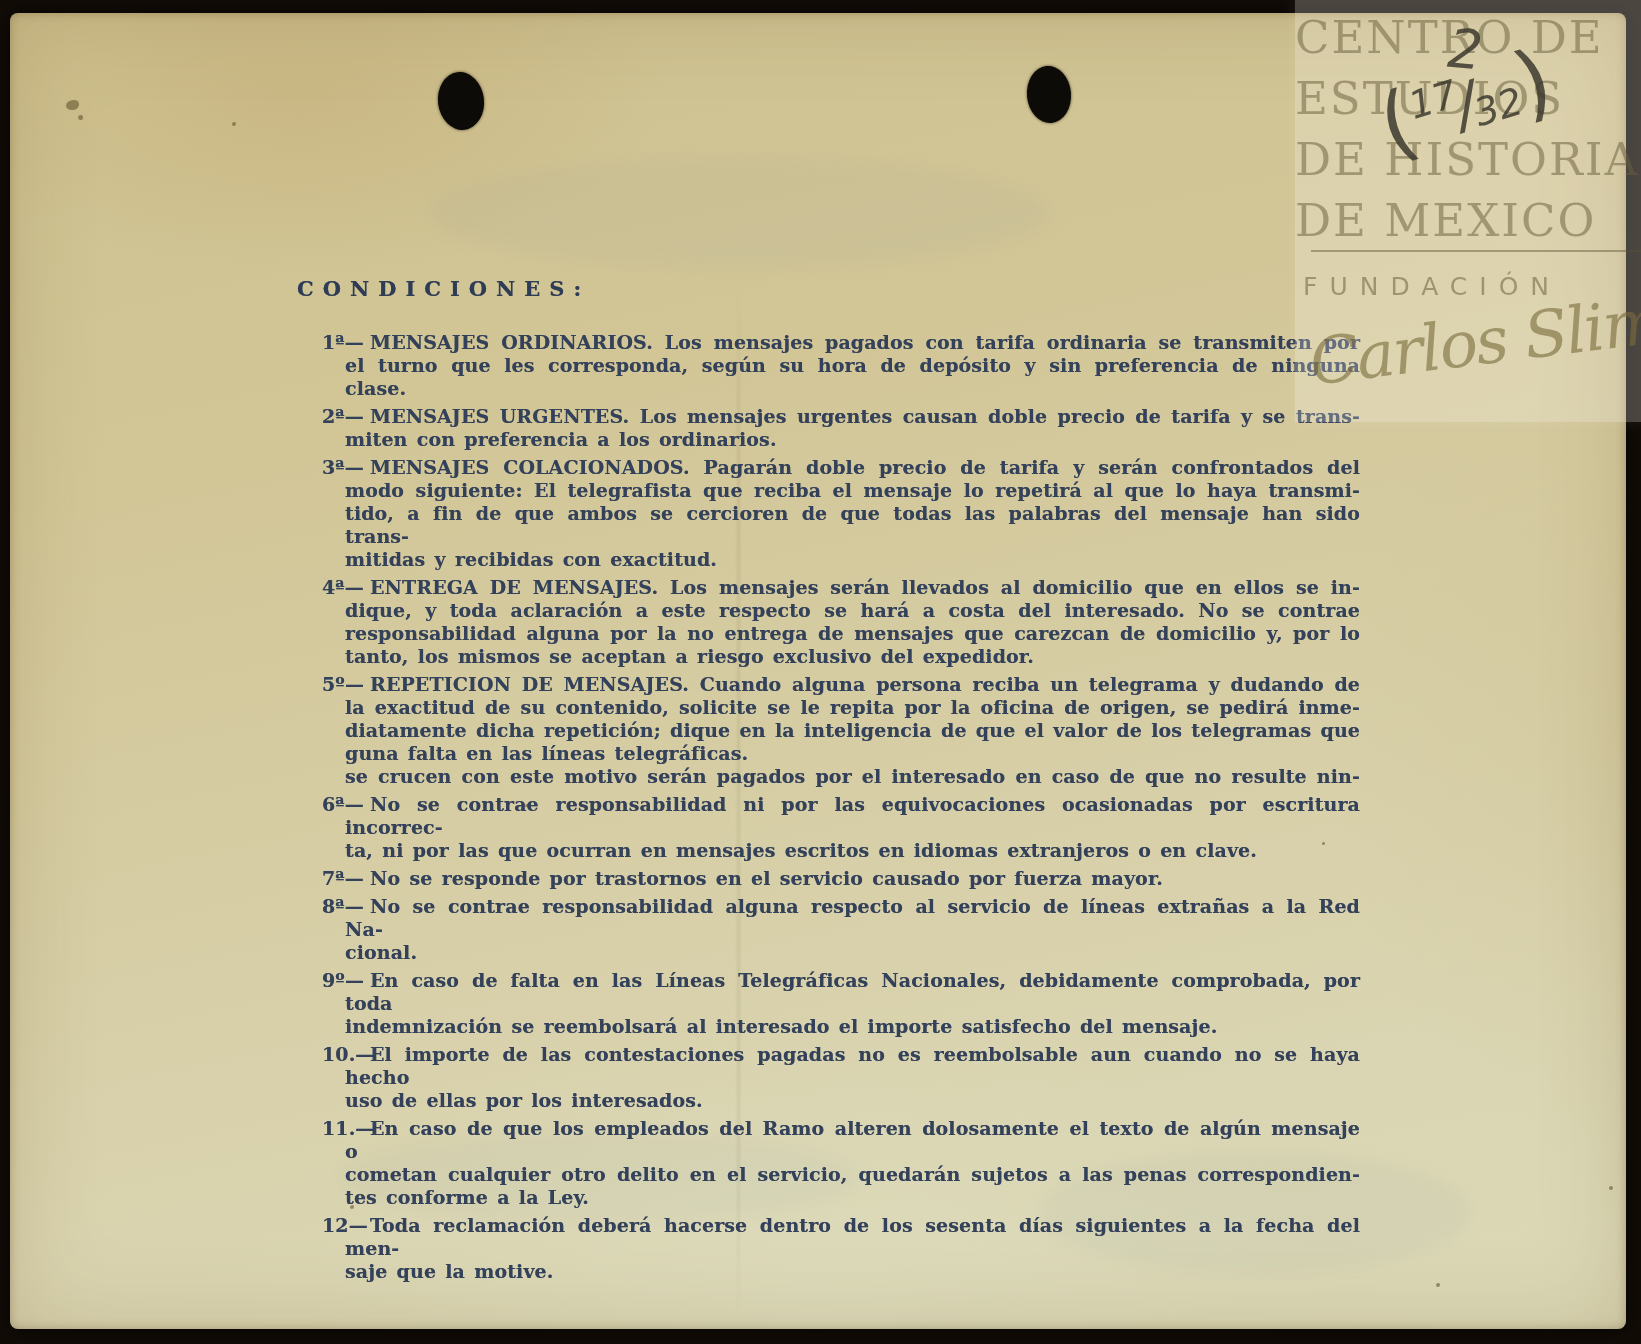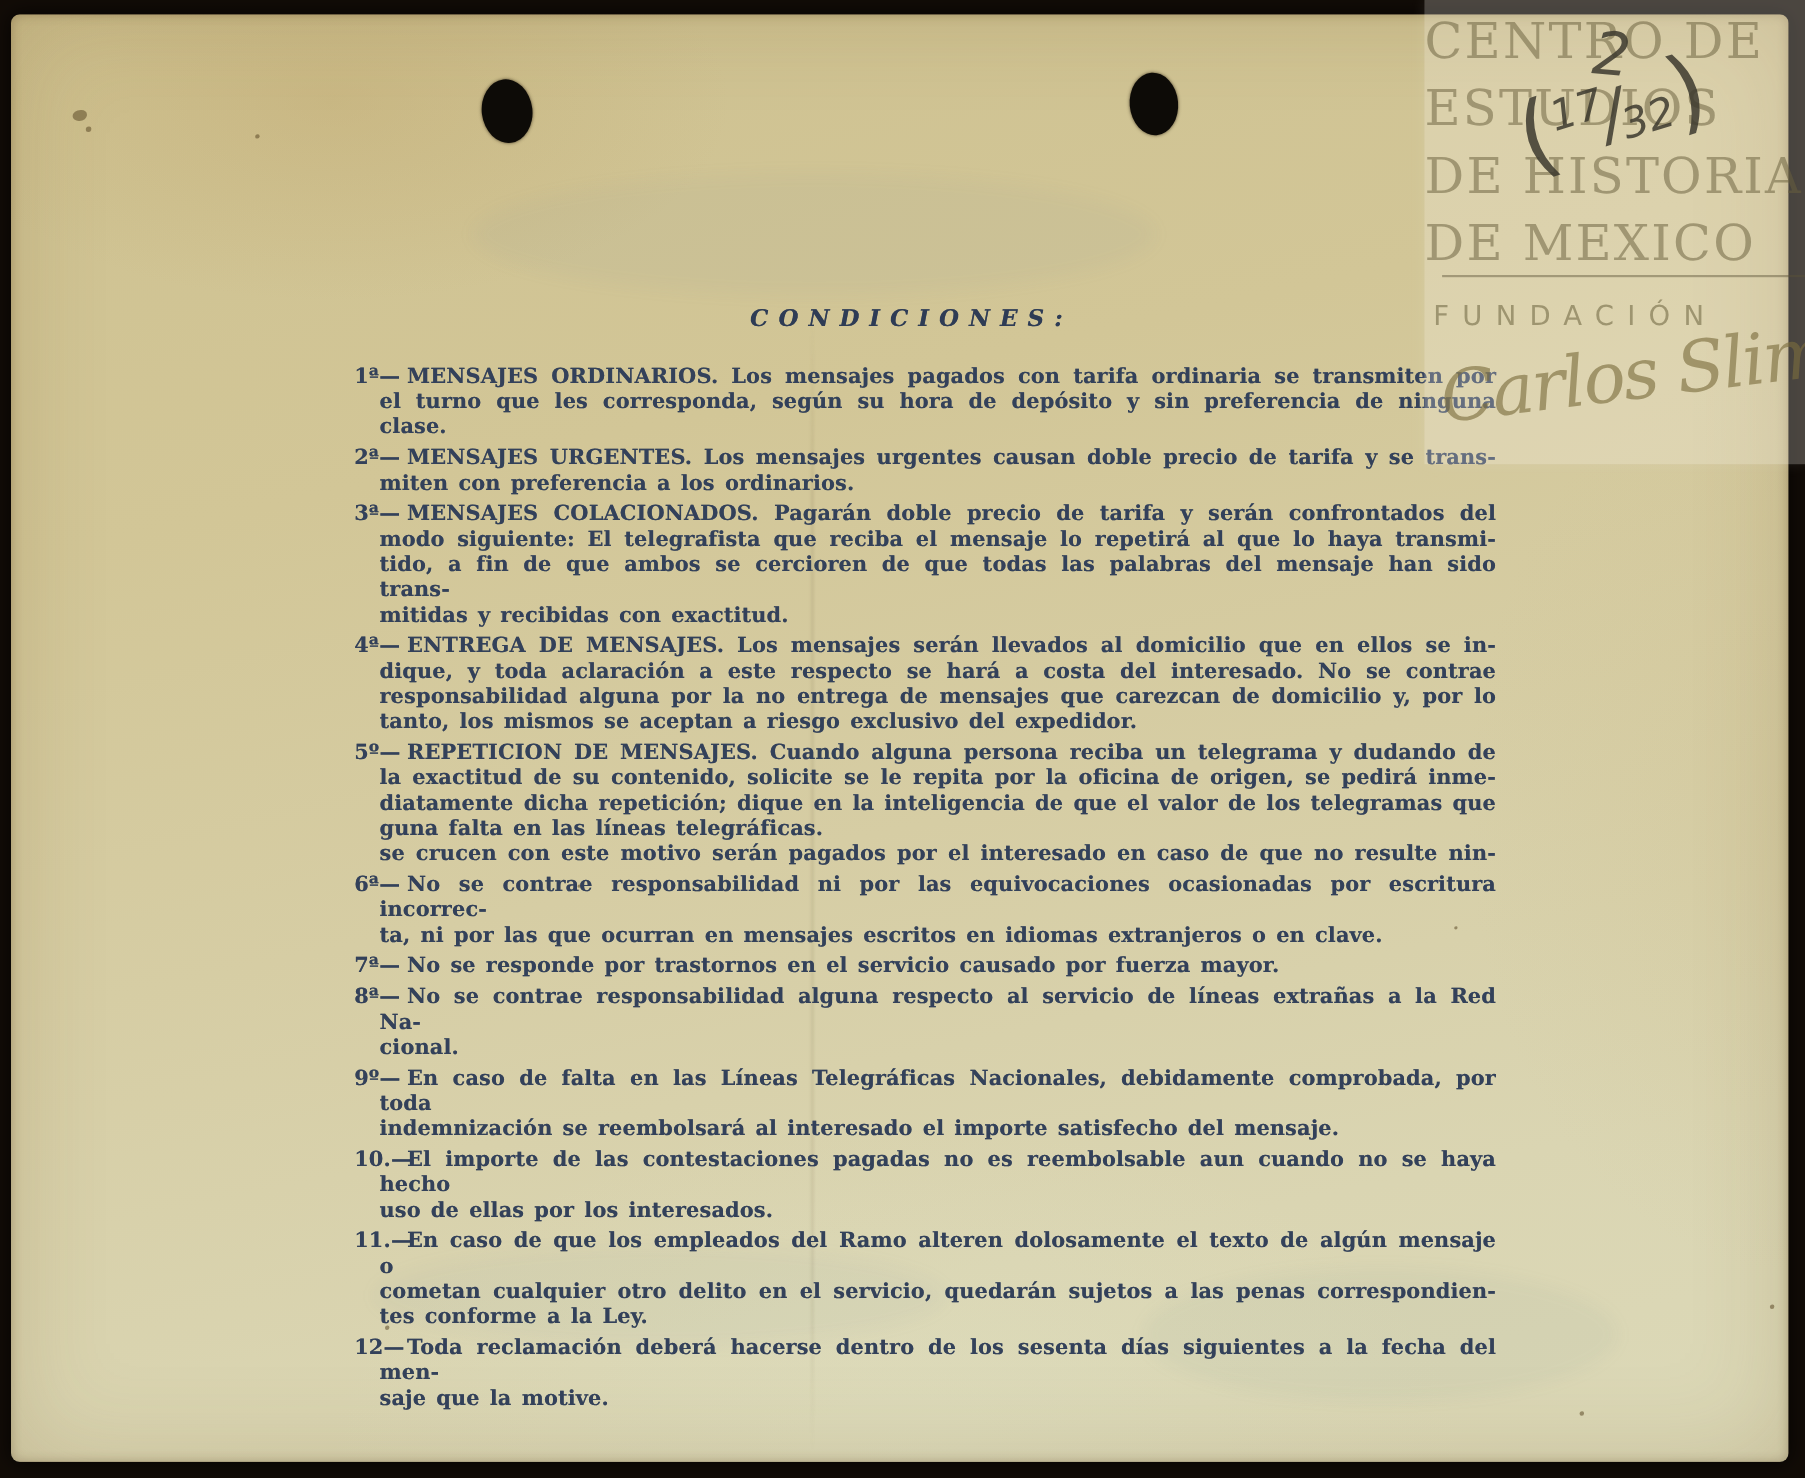--- a/index.html
+++ b/index.html
@@ -33,23 +33,23 @@
   .smudge2{left:1030px;top:1140px;width:430px;height:120px;background:rgba(110,135,130,.06);}
   .smudge3{left:330px;top:1120px;width:520px;height:90px;background:rgba(120,140,150,.05);}
   .speck{position:absolute;border-radius:60% 40% 55% 45%;background:rgba(92,74,40,.55);}
   
   .hole{position:absolute;background:#0d0b07;border-radius:50%;box-shadow:0 0 3px rgba(40,30,15,.8);}
   .hole-left{left:438px;top:72px;width:46px;height:58px;transform:rotate(-7deg);}
   .hole-right{left:1027px;top:66px;width:44px;height:57px;transform:rotate(-5deg);}
   
   .doc{position:absolute;left:297px;top:276px;width:1063px;color:#33415a;}
   .title{
-    margin:0 0 30px 0;text-align:center;
+    margin:0 0 30px 0;
     font-size:21px;font-weight:bold;letter-spacing:9px;
-    color:#2e3c55;text-shadow:0 0 .5px rgba(46,60,85,.7);font-style:italic;
+    color:#2e3c55;text-shadow:0 0 .5px rgba(46,60,85,.7);
   }
   .conds{list-style:none;margin:0;padding:0;font-size:19px;font-weight:bold;}
   .cond{padding-left:48px;margin-bottom:5px;}
   .cline{
     line-height:23px;text-align:justify;text-align-last:justify;
     letter-spacing:.1px;word-spacing:2.5px;
     text-shadow:0 0 .5px rgba(46,60,85,.55);
   }
   .cline.first{text-indent:-48px;}
   .cline.last{text-align-last:left;}

